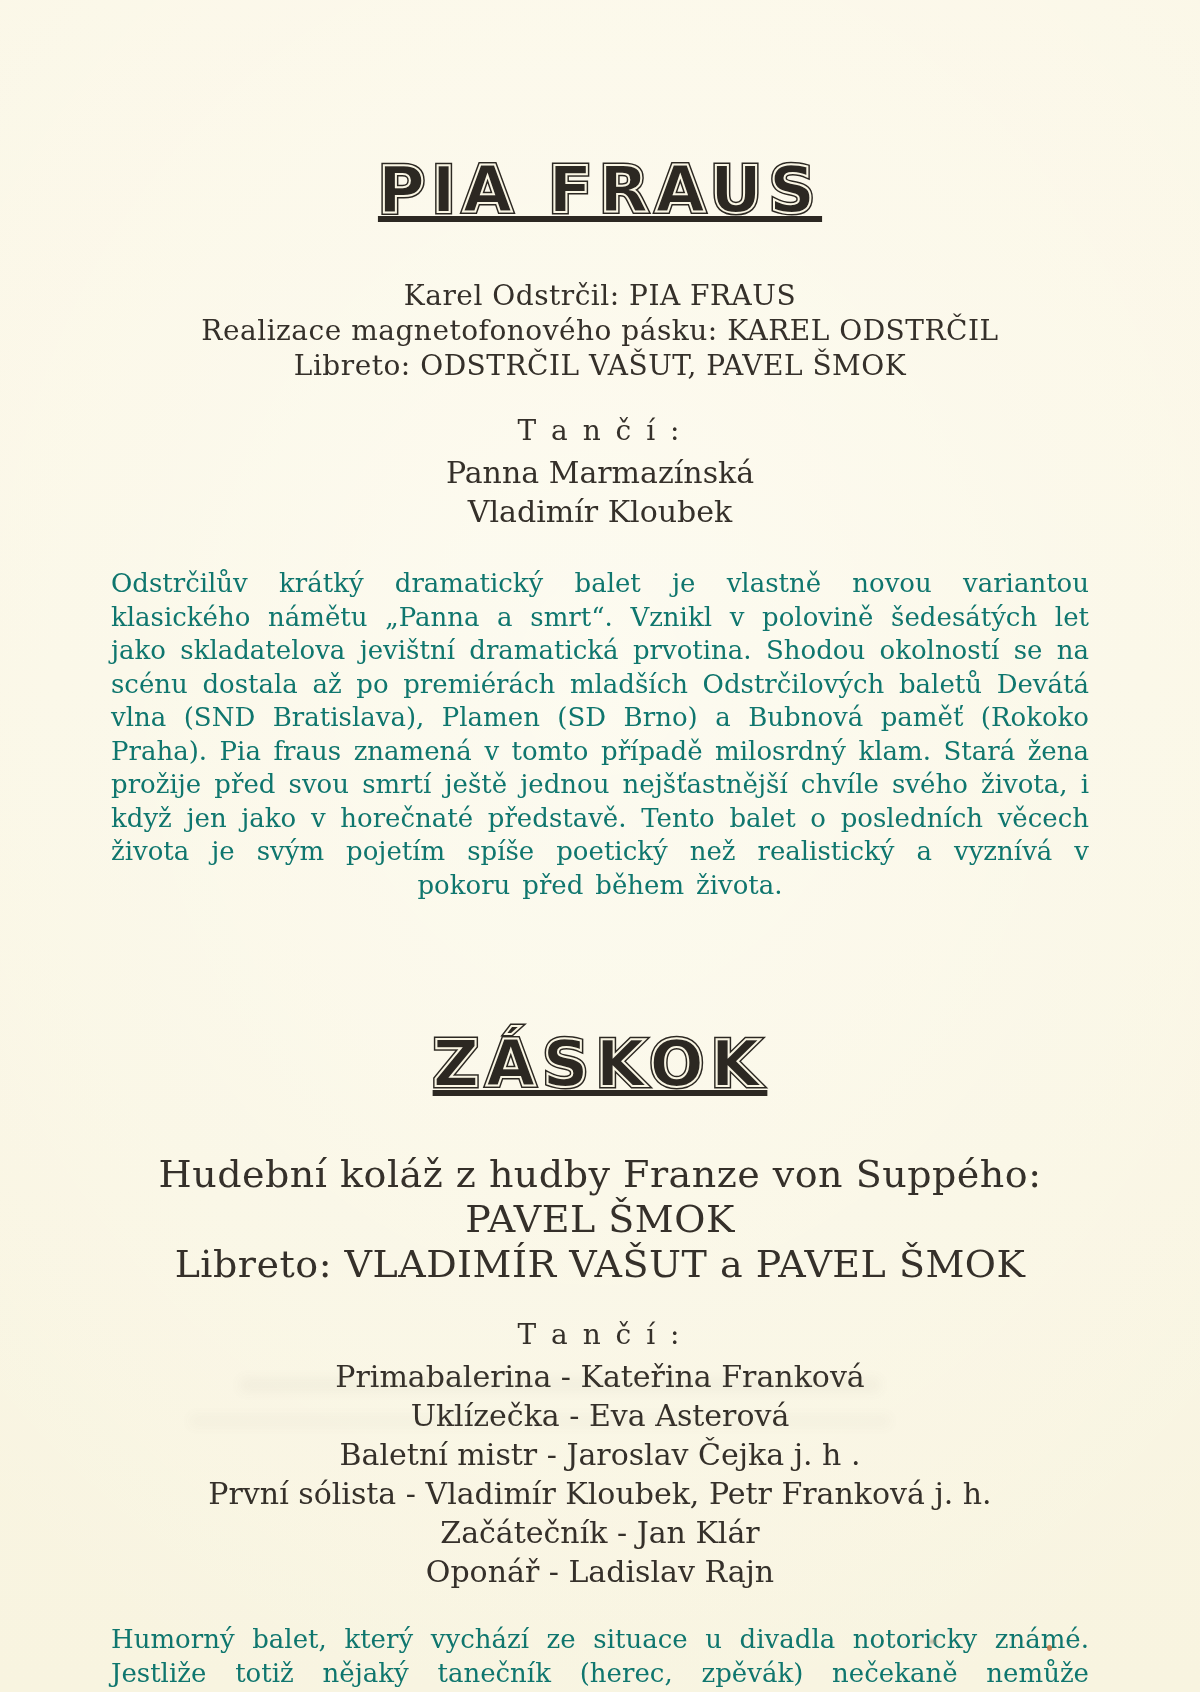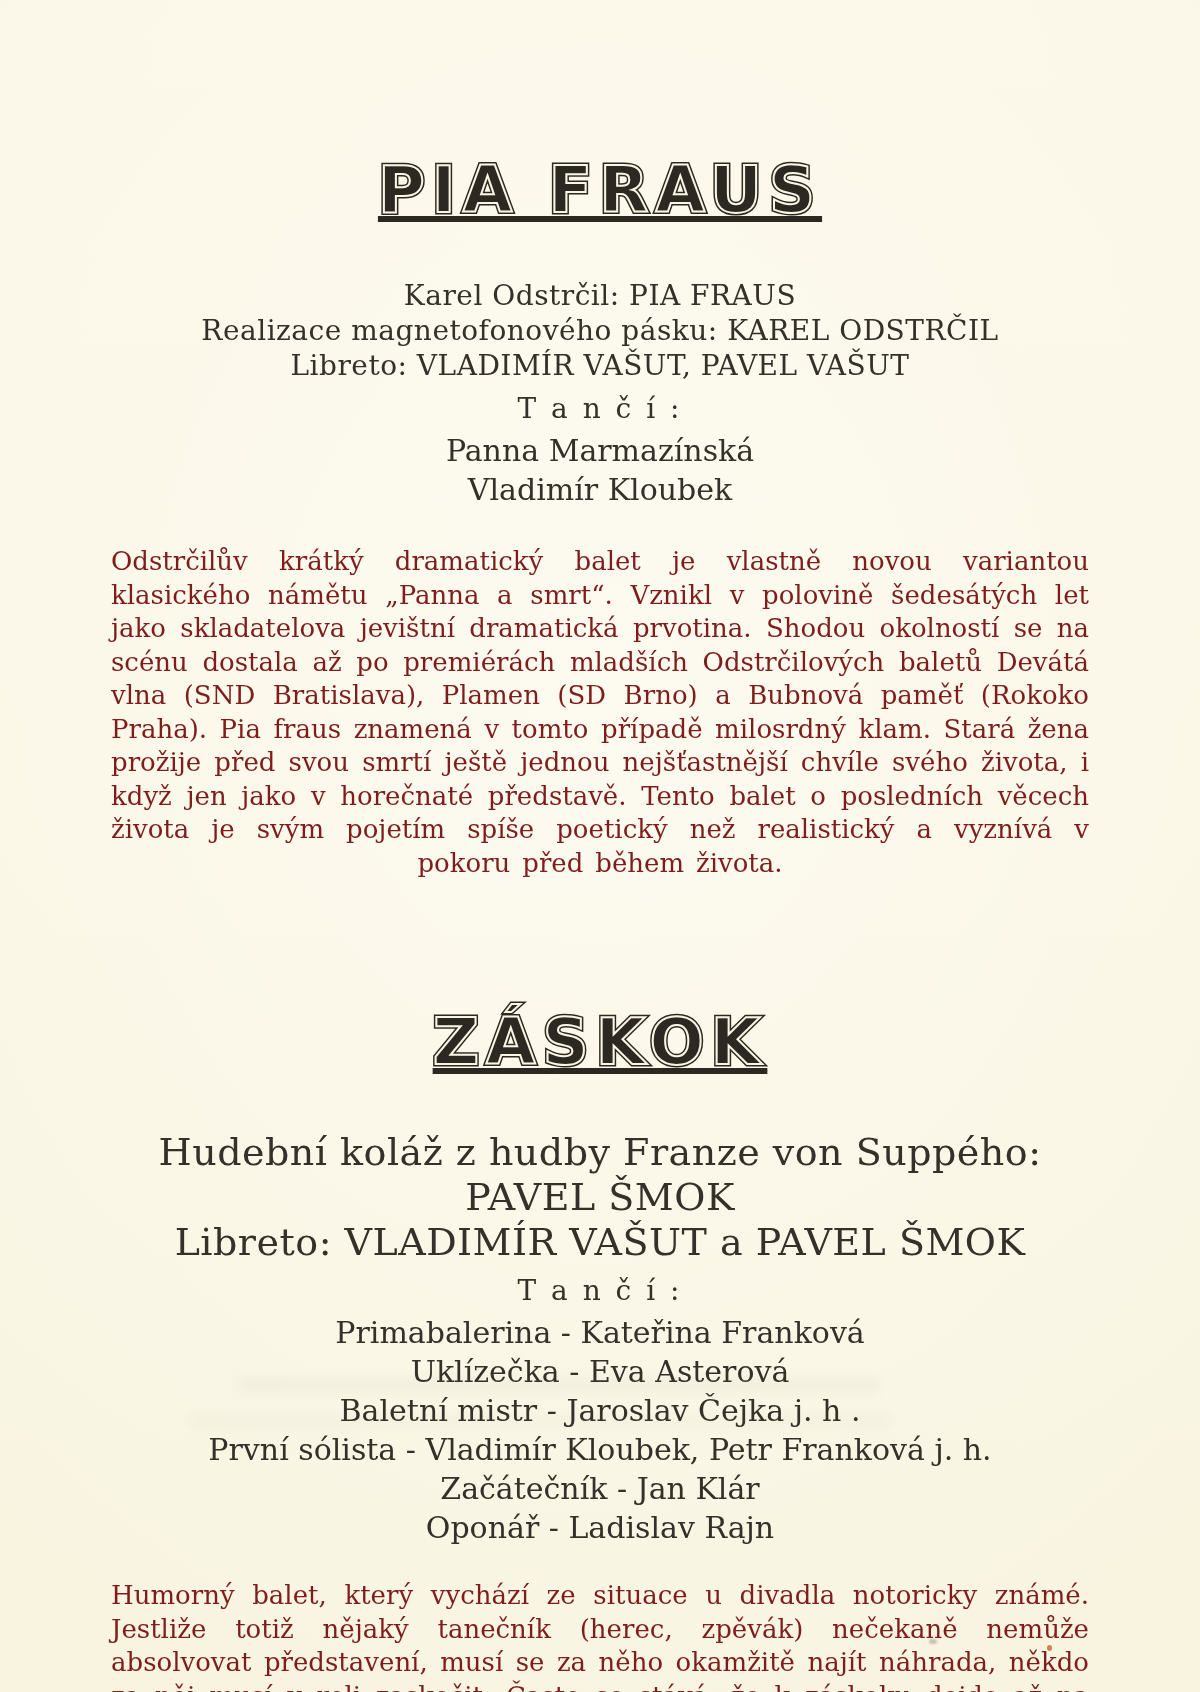--- a/index.html
+++ b/index.html
@@ -55,40 +55,40 @@
 
   .credit-line {
     font-size: 28px;
     line-height: 35px;
     letter-spacing: 0.5px;
   }
   .credits-block { margin-top: 10px; }
   .credits-block-wide .credit-line { line-height: 45px; font-size: 38px; }
 
   .tanci-heading {
-    margin-top: 8px;
+    margin-top: 30px;
     font-size: 28px;
     letter-spacing: 3px;
     line-height: 36px;
   }
 
   .names-block { margin-top: 4px; }
   .name-line {
     font-size: 30px;
     line-height: 39px;
   }
 
   .synopsis {
     margin-top: 36px;
     font-size: 26px;
     line-height: 33.5px;
     text-align: justify;
     text-align-last: center;
     word-spacing: 0.14em;
-    color: #7f1d1d;
+    color: #0f766e;
   }
 
   .section-zaskok { margin-top: 84px; }
   .section-zaskok .synopsis { margin-top: 32px; }
 
   
   .speck {
     position: absolute;
     border-radius: 50%;
     pointer-events: none;
@@ -124,21 +124,21 @@
 
   <section>
     <h1 class="display-title">
       <span class="layer-base">PIA FRAUS</span>
       <span class="layer-inline" aria-hidden="true">PIA FRAUS</span>
     </h1>
 
     <div class="credits-block">
       <div class="credit-line">Karel Odstrčil: PIA FRAUS</div>
       <div class="credit-line">Realizace magnetofonového pásku: KAREL ODSTRČIL</div>
-      <div class="credit-line">Libreto: VLADIMÍR VAŠUT, PAVEL VAŠUT</div>
+      <div class="credit-line">Libreto: ODSTRČIL VAŠUT, PAVEL ŠMOK</div>
     </div>
 
     <div class="tanci-heading">T a n č í :</div>
 
     <div class="names-block">
       <div class="name-line">Panna Marmazínská</div>
       <div class="name-line">Vladimír Kloubek</div>
     </div>
 
     <p class="synopsis">Odstrčilův krátký dramatický balet je vlastně novou variantou klasického námětu „Panna a smrt“. Vznikl v polovině šedesátých let jako skladatelova jevištní dramatická prvotina. Shodou okolností se na scénu dostala až po premiérách mladších Odstrčilových baletů Devátá vlna (SND Bratislava), Plamen (SD Brno) a Bubnová paměť (Rokoko Praha). Pia fraus znamená v tomto případě milosrdný klam. Stará žena prožije před svou smrtí ještě jednou nejšťastnější chvíle svého života, i když jen jako v horečnaté představě. Tento balet o posledních věcech života je svým pojetím spíše poetický než realistický a vyznívá v pokoru před během života.</p>

